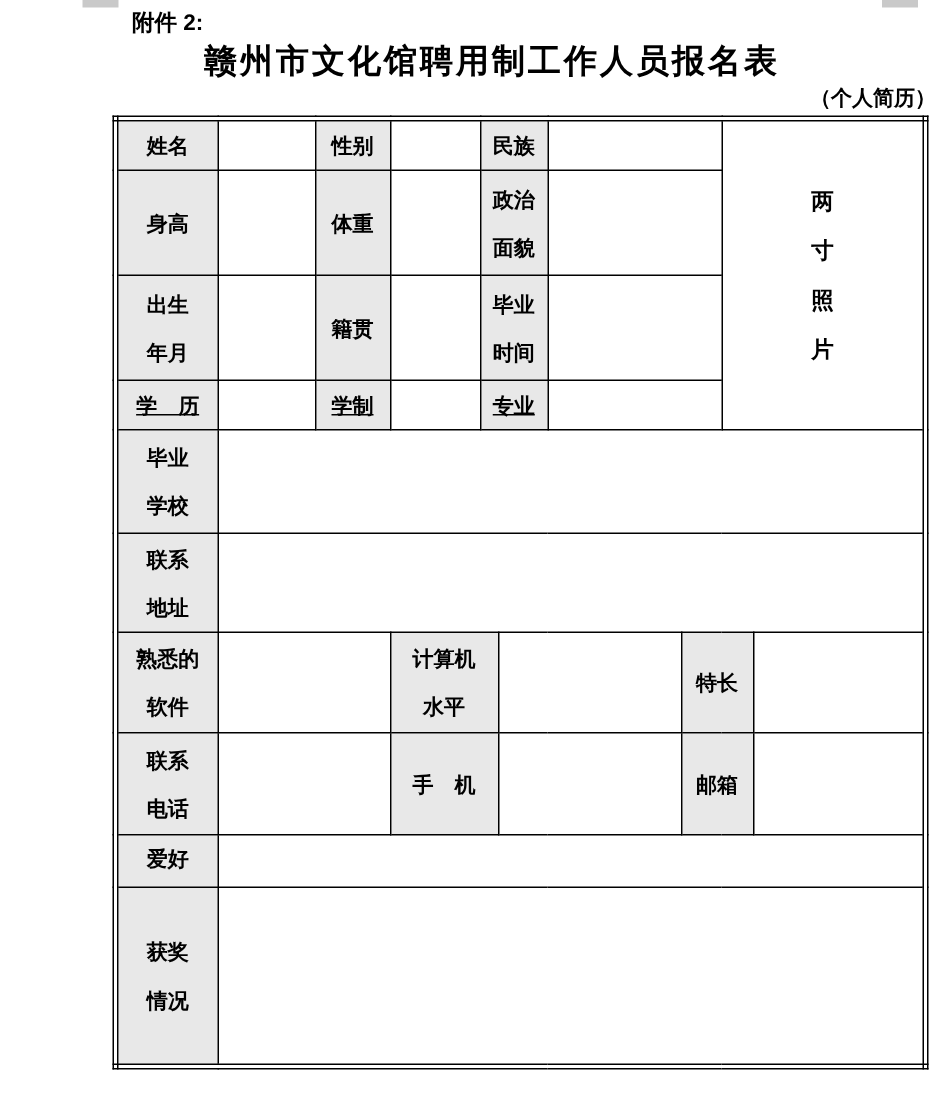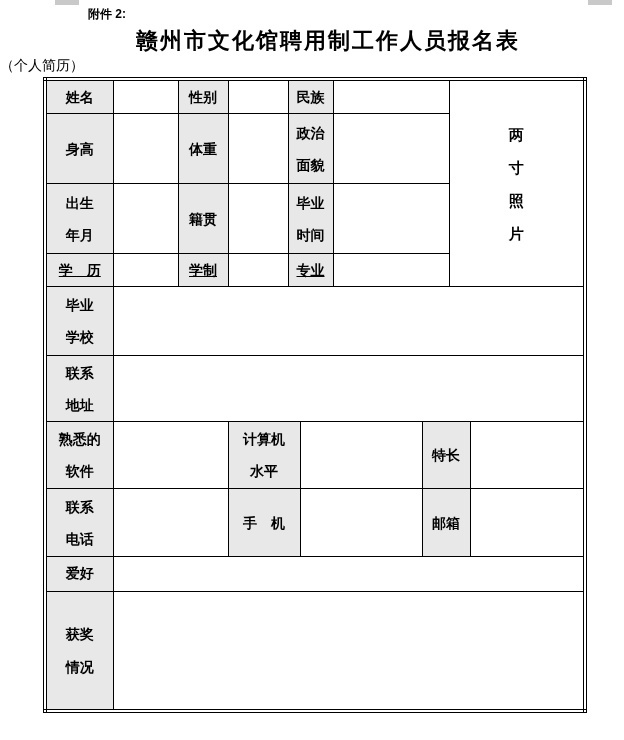--- a/index.html
+++ b/index.html
@@ -13,39 +13,40 @@
   }
   .corner-mark {
     position: absolute; top: 0; height: 5px; width: 24px;
     background: #c9c9c9;
   }
   .corner-mark.left  { left: 55px; }
   .corner-mark.right { left: 588px; }
 
   .attachment {
     position: absolute; left: 88px; top: 6px;
-    font-size: 12px; font-weight: bold;
+    font-size: 15px; font-weight: bold;
   }
   .doc-title {
     position: absolute; left: 0; right: 0; top: 26px;
     text-align: center;
     font-size: 22px; font-weight: bold; letter-spacing: 2px; margin-left: 32px;
   }
   .doc-subtitle {
     position: absolute; left: 0; right: 0; top: 57px;
-    text-align: left;
-    font-size: 14px; font-weight: normal;
+    text-align: right;
+    font-size: 14px; font-weight: bold;
   }
 
   .form-wrap { position: absolute; left: 43px; top: 77px; }
   table.form {
     border-collapse: collapse;
     table-layout: fixed;
     width: 544px;
     border: 4px double #000;
+    margin-left: 32px;
   }
   td {
     border: 1px solid #000;
     padding: 0;
     text-align: center;
     vertical-align: middle;
     font-size: 14px;
     font-weight: bold;
     overflow: hidden;
   }

